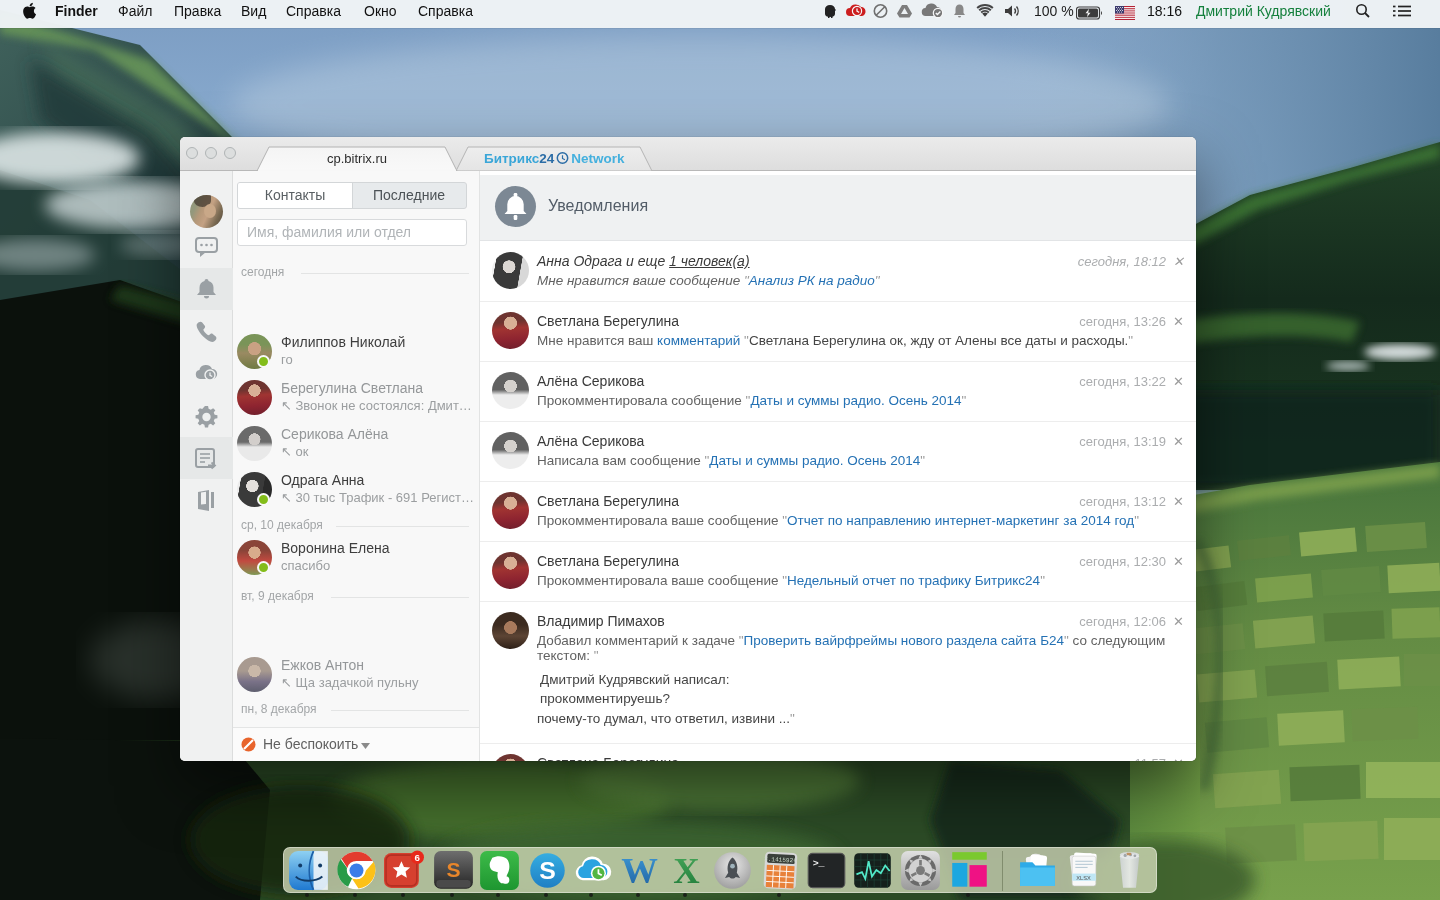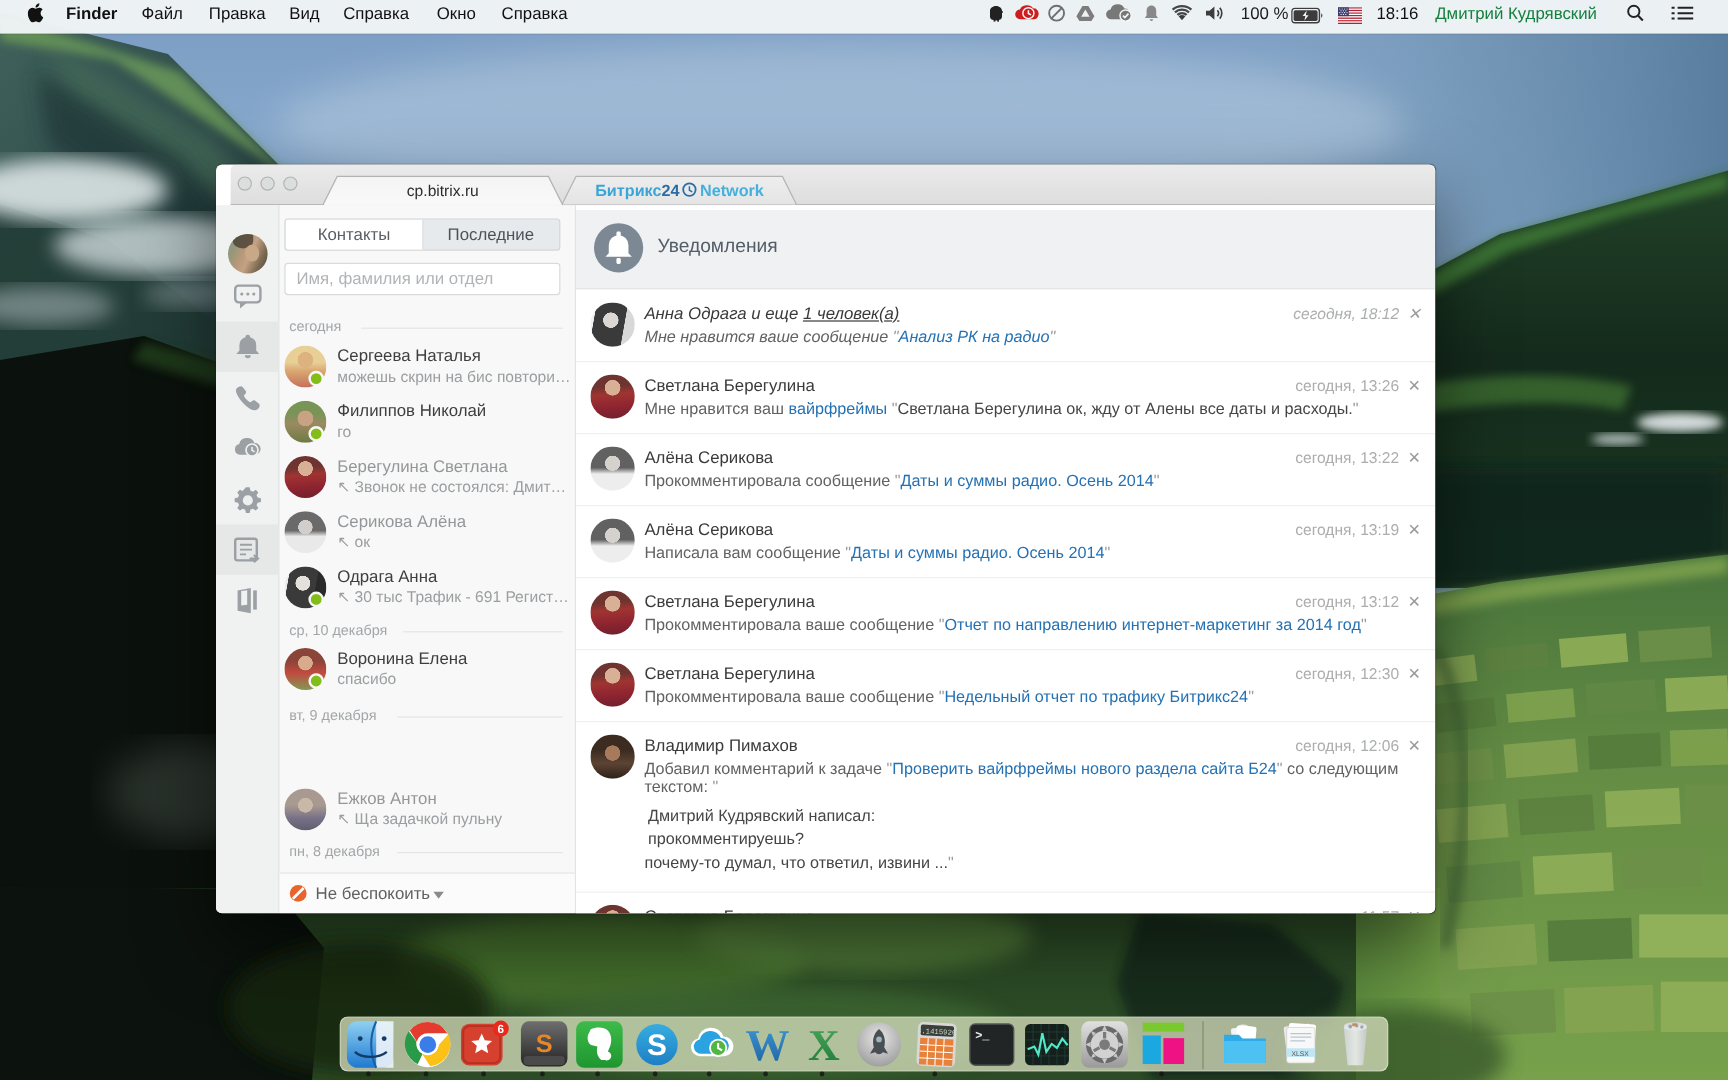--- a/index.html
+++ b/index.html
@@ -9,21 +9,21 @@
 
 #menubar { position:absolute; left:0; top:0; width:1440px; height:28px;
   background:rgba(240,244,246,0.97); font-size:14px; color:#111;
   box-shadow:0 0 1px rgba(0,0,0,0.3); }
 #menubar .l { position:absolute; top:0; height:22px; line-height:22px; }
 #menubar .r { position:absolute; top:0; height:22px; line-height:22px; }
 
 #win { position:absolute; left:180px; top:137px; width:1016px; height:624px;
   border-radius:5px; background:#fff;
   box-shadow:0 25px 60px rgba(0,0,0,0.5), 0 0 1px rgba(0,0,0,0.5); overflow:hidden; }
-#tabbar { position:absolute; left:0; top:0; width:1016px; height:34px;padding-left:12px; }
+#tabbar { position:absolute; left:0; top:0; width:1016px; height:34px; }
 #sidebar { position:absolute; left:0; top:34px; width:53px; height:590px;
   background:#f0f1f1; border-right:1px solid #dcdddd; }
 #contacts { position:absolute; left:53px; top:34px; width:247px; height:590px;
   background:#f8f8f8; border-right:1px solid #e2e3e3; }
 #main { position:absolute; left:300px; top:34px; width:716px; height:481px; background:#fff; }
 .sidetile { position:absolute; left:0; width:53px; height:42px; background:#e6e8e8; }
 
 .seg { position:absolute; left:4px; top:11px; width:230px; height:27px;
   border:1px solid #d3d6d8; border-radius:3px; background:#e7eaec; overflow:hidden;
   font-size:14px; color:#595f63; }
@@ -396,26 +396,20 @@
       </g>
     </svg>
   </div>
   <div id="contacts">
     <div class="seg">
         <div class="a">Контакты</div>
         <div class="b">Последние</div>
       </div>
     <div class="search">Имя, фамилия или отдел</div>
     <div class="csep" style="top:94px;">сегодня<span class="ln" style="left:60px;"></span></div>
-    <div class="citem" style="top:115px;">
-      <div class="av" style="background:radial-gradient(circle at 50% 34%,#dcb37e 0 22%,rgba(0,0,0,0) 23%),linear-gradient(180deg,#e8cf96 0 40%,#d9a871 60%,#c46f5c 100%);"></div>
-        <div class="gdot"></div>
-      <div class="nm">Сергеева Наталья</div>
-        <div class="sub">можешь скрин на бис повтори…</div>
-    </div>
     <div class="citem" style="top:161px;">
       <div class="av" style="background:radial-gradient(circle at 50% 42%,#c9a183 0 24%,rgba(0,0,0,0) 25%),linear-gradient(180deg,#7a9458 0 30%,#9a8a62 55%,#6f7a42 100%);"></div>
         <div class="gdot"></div>
       <div class="nm">Филиппов Николай</div>
         <div class="sub">го</div>
     </div>
     <div class="citem" style="top:207px;">
       <div class="av" style="background:radial-gradient(circle at 50% 30%,#d8b096 0 20%,rgba(0,0,0,0) 21%),linear-gradient(175deg,#6e3430 0 28%,#a03432 45%,#8e2430 72%,#6e1f2c 100%);"></div>
       <div class="nm gray">Берегулина Светлана</div>
         <div class="sub">↖︎ Звонок не состоялся: Дмит…</div>
@@ -472,21 +466,21 @@
     <div class="nrow" style="top:71px;height:60px;font-style:italic;">
       <div class="av" style="background:radial-gradient(circle at 46% 40%,#dcd7d3 0 21%,rgba(0,0,0,0) 22%),linear-gradient(100deg,#f0f0f0 0 12%,#3a3a3a 13% 72%,#d8d8d8 73% 100%);"></div>
       <div class="nm">Анна Одрага и еще <span style="text-decoration:underline;">1 человек(а)</span></div>
       <div class="msg">Мне нравится ваше сообщение <span style="color:#9a9a9a">"</span><span class="blu">Анализ РК на радио</span><span style="color:#9a9a9a">"</span></div>
       <div class="tm">сегодня, 18:12</div>
         <div class="x">✕</div>
     </div>
     <div class="nrow" style="top:131px;height:60px;">
       <div class="av" style="background:radial-gradient(circle at 50% 30%,#d8b096 0 20%,rgba(0,0,0,0) 21%),linear-gradient(175deg,#6e3430 0 28%,#a03432 45%,#8e2430 72%,#6e1f2c 100%);"></div>
       <div class="nm">Светлана Берегулина</div>
-      <div class="msg">Мне нравится ваш <span class="blu">вайрфреймы</span> <span style="color:#9a9a9a">"</span><span style="color:#454545">Светлана Берегулина ок, жду от Алены все даты и расходы.</span><span style="color:#9a9a9a">"</span></div>
+      <div class="msg">Мне нравится ваш <span class="blu">комментарий</span> <span style="color:#9a9a9a">"</span><span style="color:#454545">Светлана Берегулина ок, жду от Алены все даты и расходы.</span><span style="color:#9a9a9a">"</span></div>
       <div class="tm">сегодня, 13:26</div>
         <div class="x">✕</div>
     </div>
     <div class="nrow" style="top:191px;height:60px;">
       <div class="av" style="background:radial-gradient(circle at 50% 38%,#d5d1cd 0 21%,rgba(0,0,0,0) 22%),linear-gradient(180deg,#616161 0 48%,#ededed 62% 100%);"></div>
       <div class="nm">Алёна Серикова</div>
       <div class="msg">Прокомментировала сообщение <span style="color:#9a9a9a">"</span><span class="blu">Даты и суммы радио. Осень 2014</span><span style="color:#9a9a9a">"</span></div>
       <div class="tm">сегодня, 13:22</div>
         <div class="x">✕</div>
     </div>

